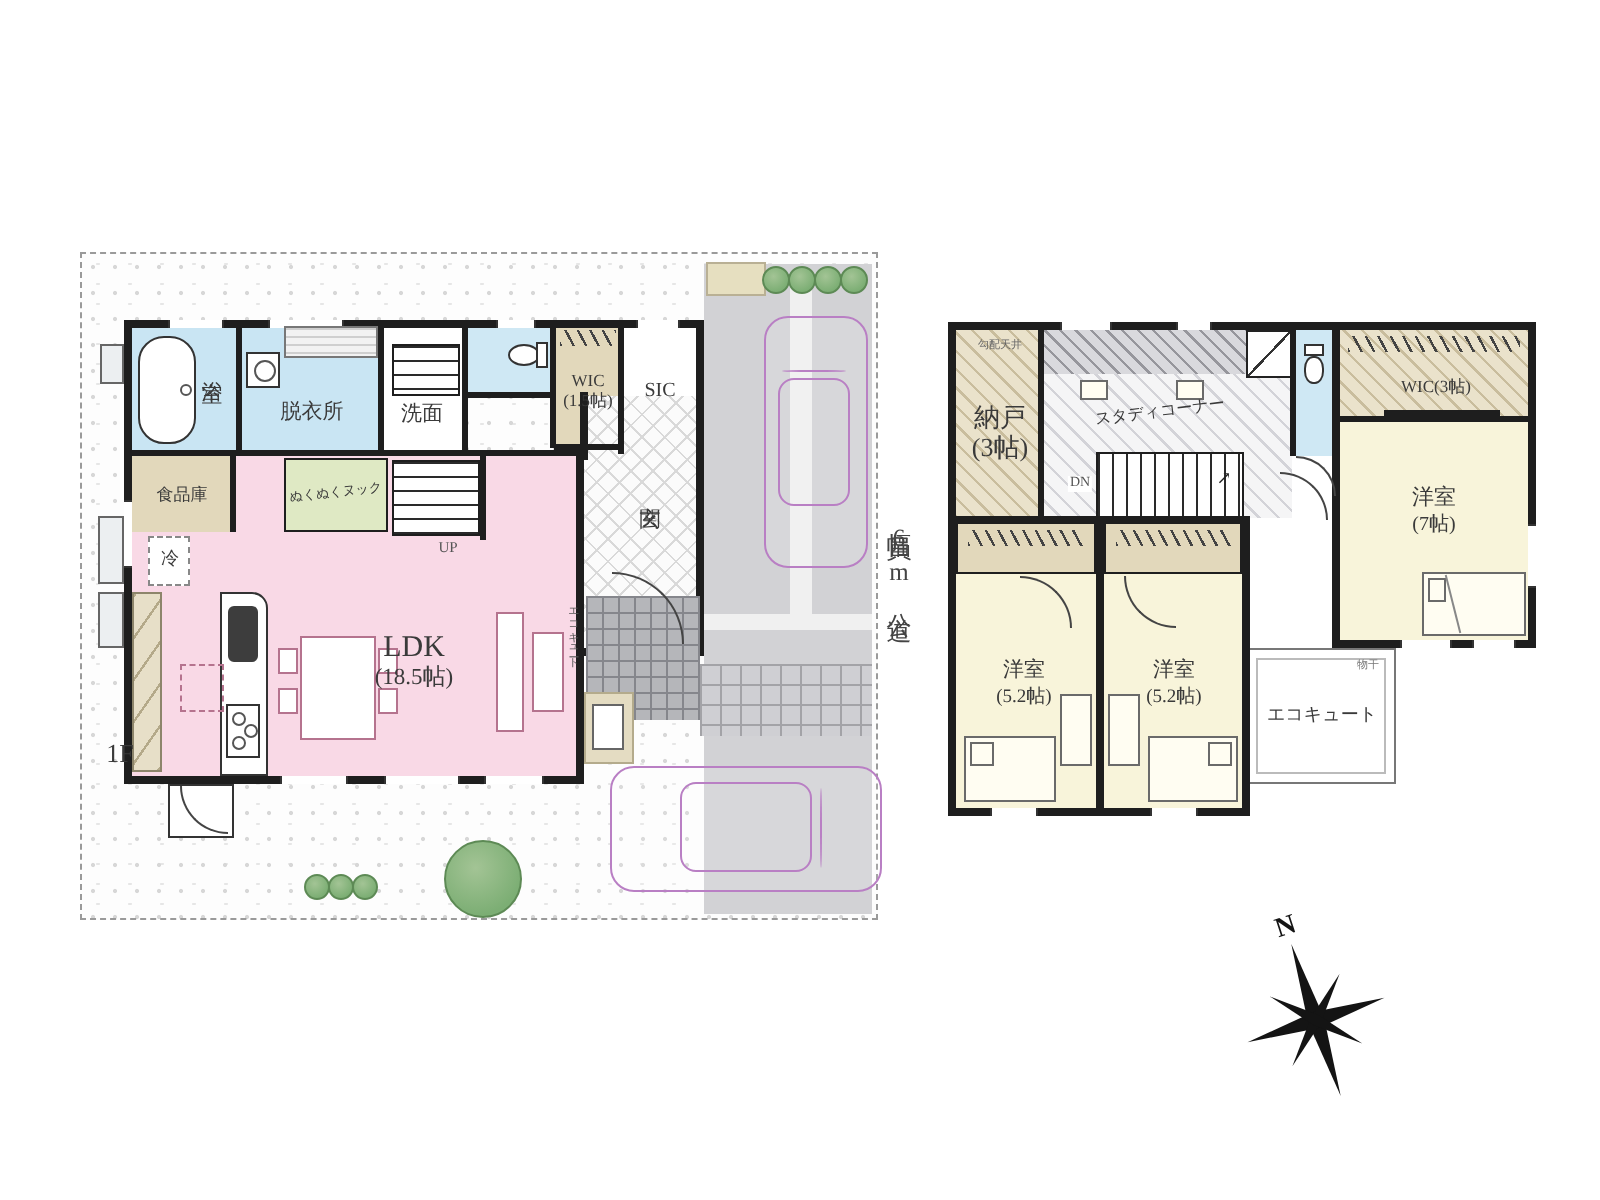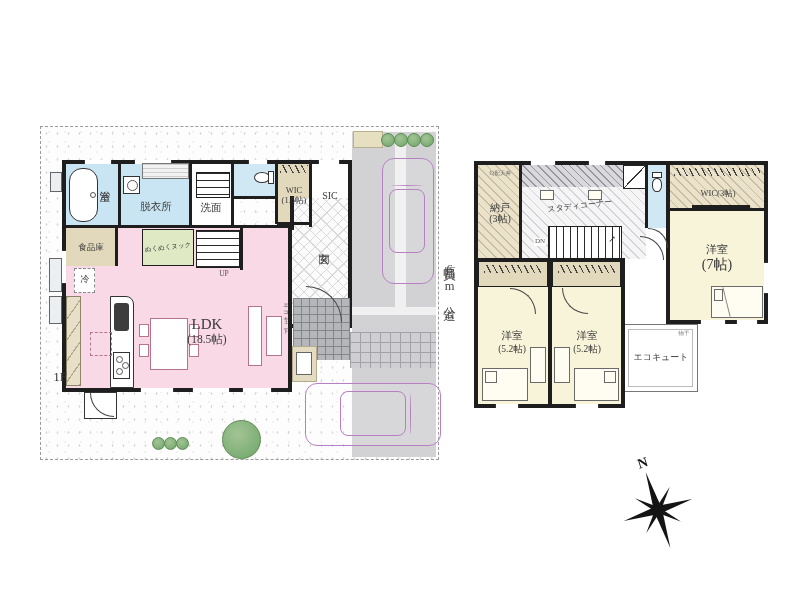--- a/index.html
+++ b/index.html
@@ -224,30 +224,30 @@
   <div class="furn2" style="left:714px;top:289px;width:9px;height:12px;"></div>
   <div class="abs" style="left:726px;top:287px;width:0;height:30px;border-left:1px solid #888;transform:rotate(-14deg);"></div>
   <div class="furn2" style="left:482px;top:368px;width:46px;height:33px;"></div>
   <div class="furn2" style="left:485px;top:371px;width:12px;height:12px;"></div>
   <div class="furn2" style="left:530px;top:347px;width:16px;height:36px;"></div>
   <div class="furn2" style="left:574px;top:368px;width:45px;height:33px;"></div>
   <div class="furn2" style="left:604px;top:371px;width:12px;height:12px;"></div>
   <div class="furn2" style="left:554px;top:347px;width:16px;height:36px;"></div>
 
   <div class="lb" style="left:500px;top:170px;font-size:5.5px;color:#666;">勾配天井</div>
-  <div class="lb" style="left:500px;top:202px;font-size:10px;">
+  <div class="lb" style="left:500px;top:202px;font-size:13px;">
     <div>納戸</div>
     <div>(3帖)</div>
   </div>
   <div class="lb" style="left:580px;top:202px;font-size:8px;transform:translateX(-50%) rotate(-7deg);">スタディコーナー</div>
   <div class="lb" style="left:540px;top:238px;font-size:7px;color:#555;background:#fff;padding:0 1px;">DN</div>
   <div class="lb" style="left:612px;top:234px;font-size:9px;color:#222;">↗</div>
   <div class="lb" style="left:718px;top:189px;font-size:8.5px;">WIC(3帖)</div>
   <div class="lb" style="left:717px;top:243px;font-size:11px;">洋室</div>
-  <div class="lb" style="left:717px;top:257px;font-size:14px;">(7帖)</div>
+  <div class="lb" style="left:717px;top:257px;font-size:10px;">(7帖)</div>
   <div class="lb" style="left:512px;top:330px;font-size:10.5px;">洋室</div>
   <div class="lb" style="left:512px;top:344px;font-size:9.5px;">(5.2帖)</div>
   <div class="lb" style="left:587px;top:330px;font-size:10.5px;">洋室</div>
   <div class="lb" style="left:587px;top:344px;font-size:9.5px;">(5.2帖)</div>
   <div class="lb" style="left:661px;top:352px;font-size:9px;">エコキュート</div>
   <div class="lb" style="left:684px;top:330px;font-size:5.5px;color:#777;">物干</div>
 
   <div class="abs" style="left:608px;top:448px;width:100px;height:118px;">
     <svg width="100" height="118" viewBox="-50 -62 100 118">
       <g transform="rotate(-18)">

